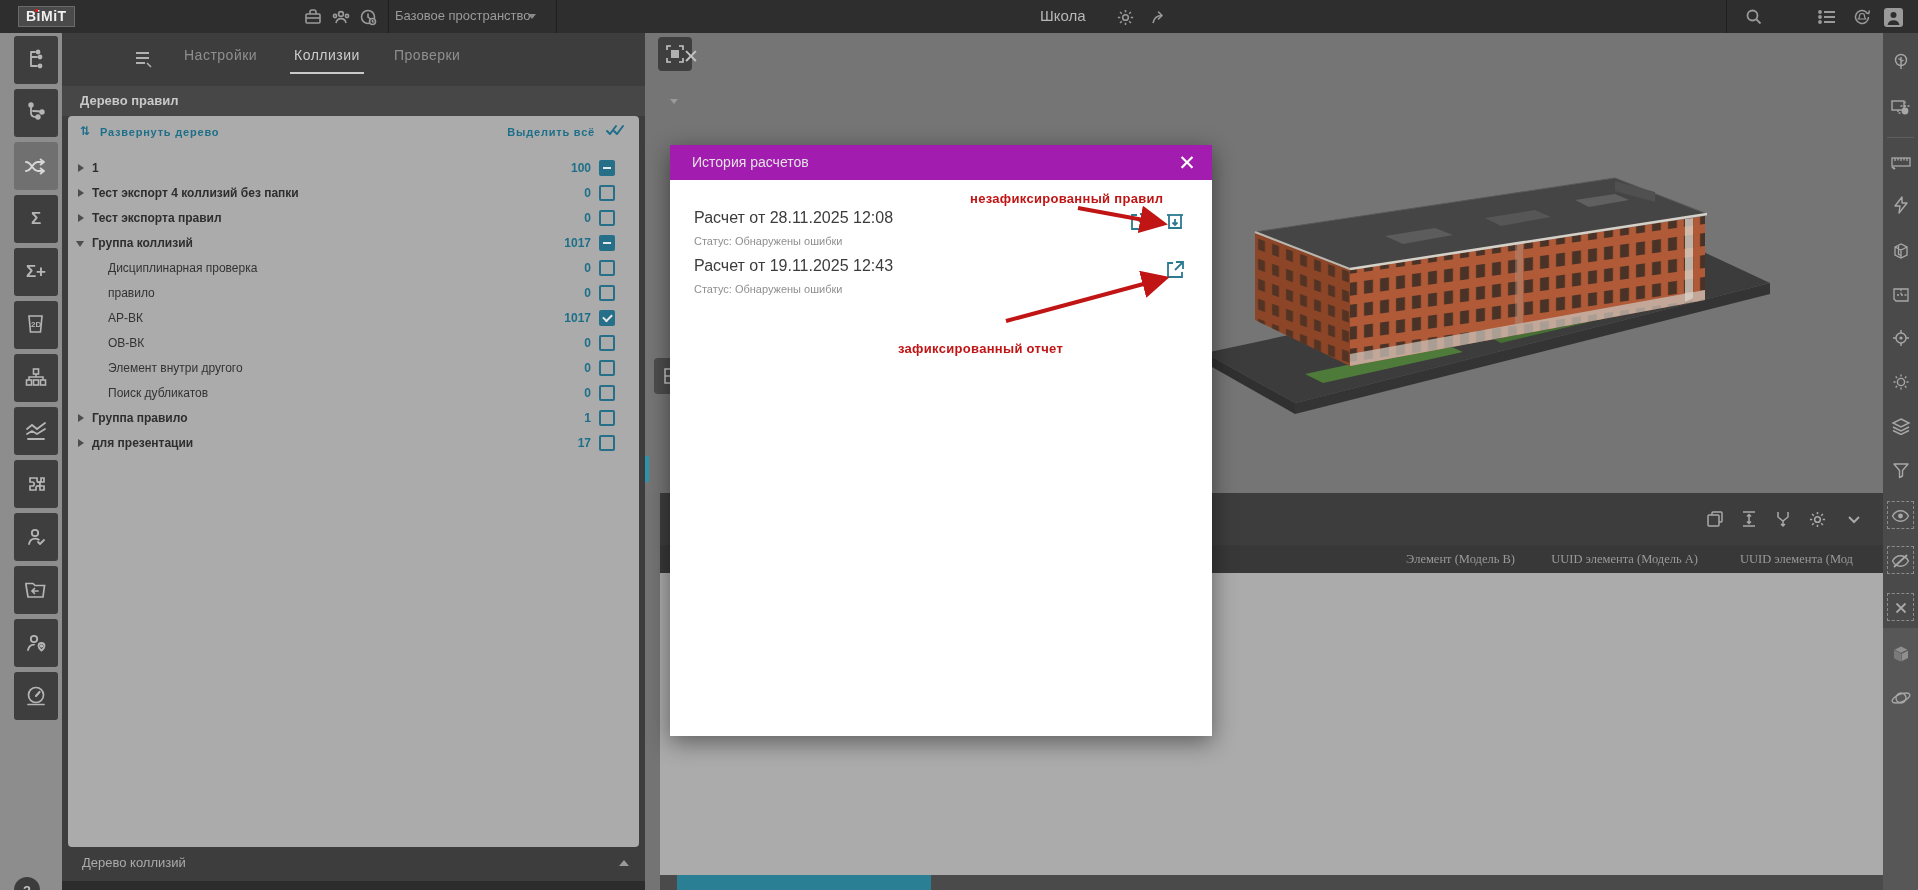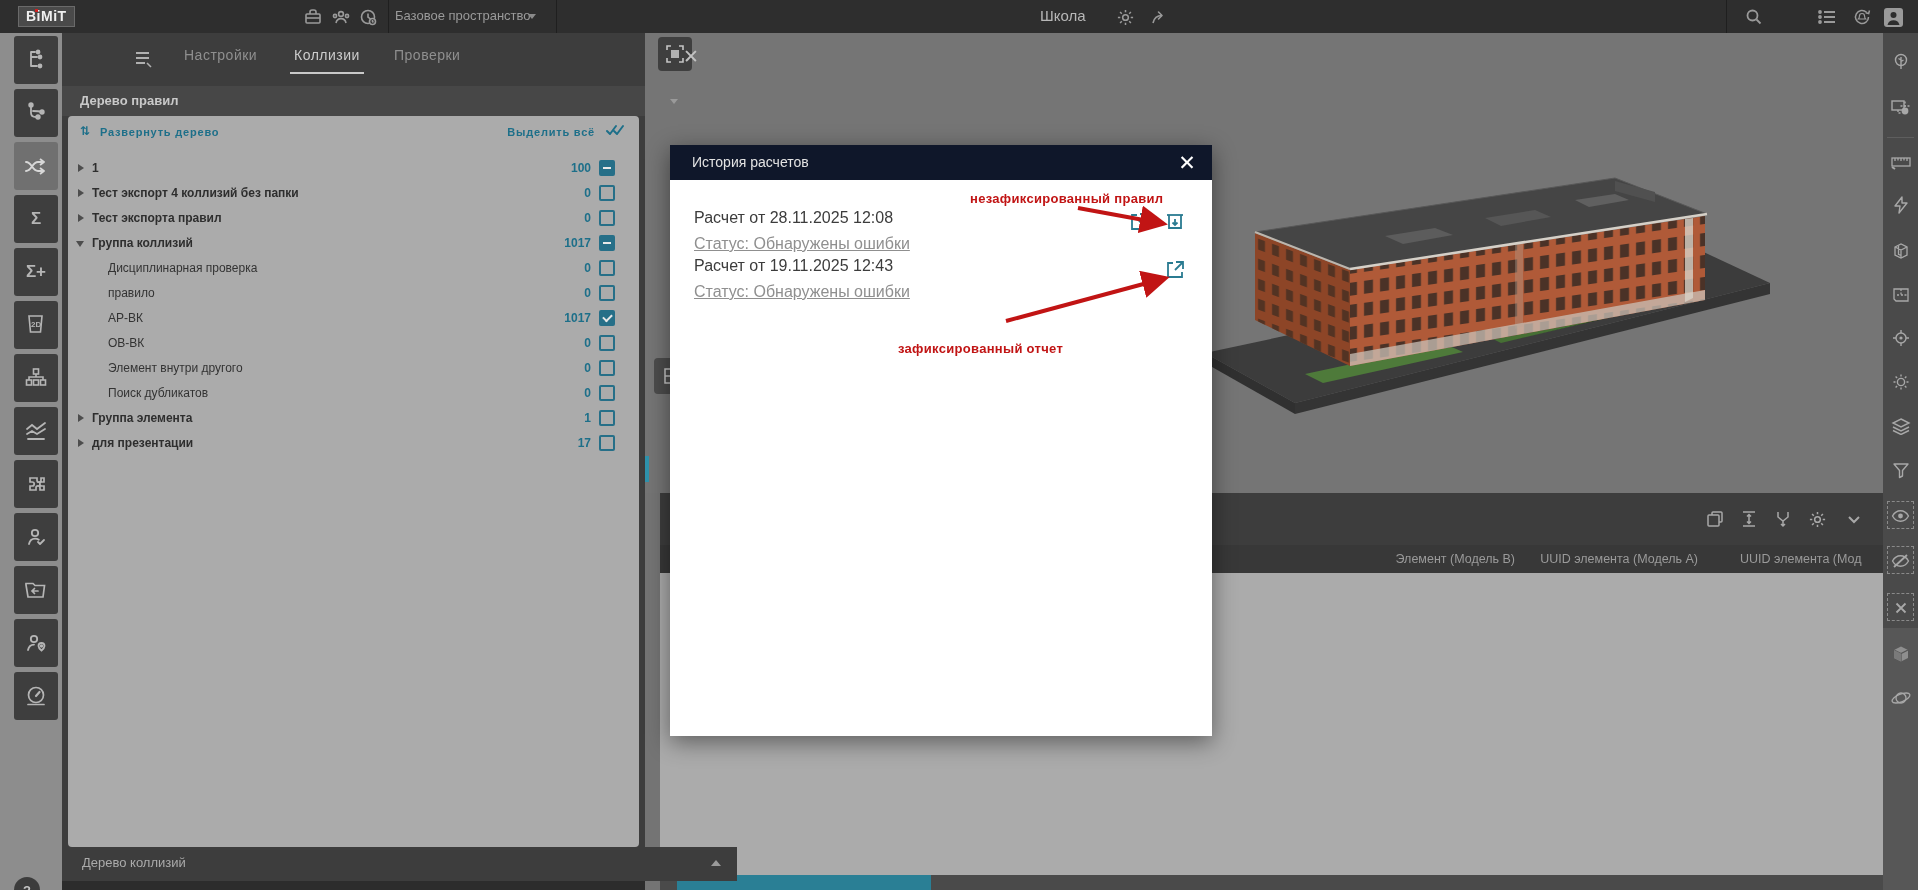--- a/index.html
+++ b/index.html
@@ -52,21 +52,21 @@
   .trow .exp-e { position:absolute; left:8px; top:10px; width:0; height:0; border-left:4px solid transparent; border-right:4px solid transparent; border-top:6px solid #4d4d4d; }
   .trow .tl { position:absolute; top:5px; font-size:12px; color:#333333; white-space:nowrap; }
   .trow .tl.b { font-weight:bold; color:#2e2e2e; }
   .trow .cnt { position:absolute; right:48px; top:5px; width:60px; text-align:right; font-size:12px; font-weight:bold; color:#1d6f89; }
   .cb { position:absolute; right:24px; top:4px; width:16px; height:16px; border-radius:2px; border:2px solid #266f88; cursor:pointer; }
   .cb.ind { background:#266f88; }
   .cb.ind::after { content:""; position:absolute; left:2px; top:5px; width:8px; height:2px; background:#e8e8e8; }
   .cb.chk { background:#266f88; }
   .cb.chk::after { content:""; position:absolute; left:2px; top:2px; width:7px; height:4px;
     border-left:2px solid #e8e8e8; border-bottom:2px solid #e8e8e8; transform:rotate(-45deg); }
-  .panel-footer { position:absolute; left:0; top:814px; width:675px; height:34px; background:#3d3d3d; cursor:pointer; }
+  .panel-footer { position:absolute; left:0; top:814px; width:583px; height:34px; background:#3d3d3d; cursor:pointer; }
   .panel-footer .lbl { position:absolute; left:20px; top:8px; font-size:13px; color:#ababab; }
   .panel-footer .tri-up { position:absolute; right:16px; top:13px; width:0; height:0; border-left:5px solid transparent; border-right:5px solid transparent; border-bottom:6px solid #9a9a9a; }
   .panel-bottomstrip { position:absolute; left:0; top:848px; width:583px; height:9px; background:#2c2c2c; }
 
   
   .viewport { position:absolute; left:645px; top:33px; width:1238px; height:460px; background:#757575; z-index:1; }
   .vp-btn { position:absolute; width:34px; height:34px; background:#3f3f3f; border-radius:4px; z-index:5;
     display:flex; align-items:center; justify-content:center; color:#c5c5c5; cursor:pointer; }
   .accent-bar { position:absolute; left:645px; top:456px; width:4px; height:26px; background:#2f93ad; z-index:6; }
 
@@ -75,33 +75,33 @@
   .rtool .lower { position:absolute; left:0; top:595px; width:35px; height:262px; background:#575757; }
   .rt { position:absolute; left:0; width:35px; height:34px; display:flex; align-items:center; justify-content:center; color:#a8a8a8; cursor:pointer; }
   .rt .dash { position:absolute; left:4px; top:2px; width:27px; height:28px; border:1px dashed #8a8a8a; }
   .rt-sep { position:absolute; left:4px; width:27px; height:1px; background:#5e5e5e; }
 
   
   .bpanel { position:absolute; left:660px; top:493px; width:1223px; height:397px; z-index:10; }
   .bp-toolbar { position:absolute; left:0; top:0; width:100%; height:52px; background:#3d3d3d; }
   .bp-ic { position:absolute; top:14px; width:24px; height:24px; display:flex; align-items:center; justify-content:center; color:#a8a8a8; cursor:pointer; }
   .bp-header { position:absolute; left:0; top:52px; width:100%; height:28px; background:#383838; }
-  .bp-col { position:absolute; top:7px; font-size:12.5px; color:#9a9a9a; white-space:nowrap; cursor:pointer; }
+  .bp-col { position:absolute; top:7px; font-size:12.5px; color:#9a9a9a; white-space:nowrap; cursor:pointer;font-family:Liberation Serif, serif; }
   .bp-body { position:absolute; left:0; top:80px; width:100%; height:302px; background:#ababab; }
   .bp-scroll { position:absolute; left:0; top:382px; width:100%; height:15px; background:#4a4a4a; }
   .bp-thumb { position:absolute; left:17px; top:0; width:254px; height:15px; background:#2a7f95; cursor:pointer; }
 
   
   .modal { position:absolute; left:670px; top:145px; width:542px; height:591px; background:#ffffff;
     box-shadow:0 6px 22px rgba(0,0,0,.45); z-index:40; }
-  .modal-header { position:absolute; left:0; top:0; width:100%; height:35px; background:#0f172a; }
+  .modal-header { position:absolute; left:0; top:0; width:100%; height:35px; background:#a21caf; }
   .modal-title { position:absolute; left:22px; top:9px; font-size:14px; color:#e3e3e3; }
   .modal-close { position:absolute; right:12px; top:5px; width:26px; height:26px; color:#ffffff; font-size:21px; line-height:25px; text-align:center; cursor:pointer; }
   .m-entry-title { position:absolute; left:24px; font-size:16px; color:#3c3c3c; }
-  .m-entry-status { position:absolute; left:24px; font-size:16px; color:#8f8f8f;text-decoration:underline; }
+  .m-entry-status { position:absolute; left:24px; font-size:11px; color:#8f8f8f; }
   .m-ic { position:absolute; width:24px; height:24px; color:#2a7b91; cursor:pointer; }
   .ann { position:absolute; font-size:13px; font-weight:bold; color:#c11414; letter-spacing:.3px; white-space:nowrap; }
   .ann-svg { position:absolute; left:0; top:0; width:542px; height:591px; pointer-events:none; }
 </style>
 </head>
 <body>
 
 <div id="app">
 
   <div class="topbar">
@@ -350,21 +350,21 @@
           <span class="cnt">0</span>
           <span class="cb"></span>
         </div>
       <div class="trow" style="top:265px">
           <span class="tl" style="left:40px">Поиск дубликатов</span>
           <span class="cnt">0</span>
           <span class="cb"></span>
         </div>
       <div class="trow" style="top:290px">
           <span class="exp-c"></span>
-          <span class="tl b" style="left:24px">Группа элемента</span>
+          <span class="tl b" style="left:24px">Группа правило</span>
           <span class="cnt">1</span>
           <span class="cb"></span>
         </div>
       <div class="trow" style="top:315px">
           <span class="exp-c"></span>
           <span class="tl b" style="left:24px">для презентации</span>
           <span class="cnt">17</span>
           <span class="cb"></span>
         </div>
     </div>

